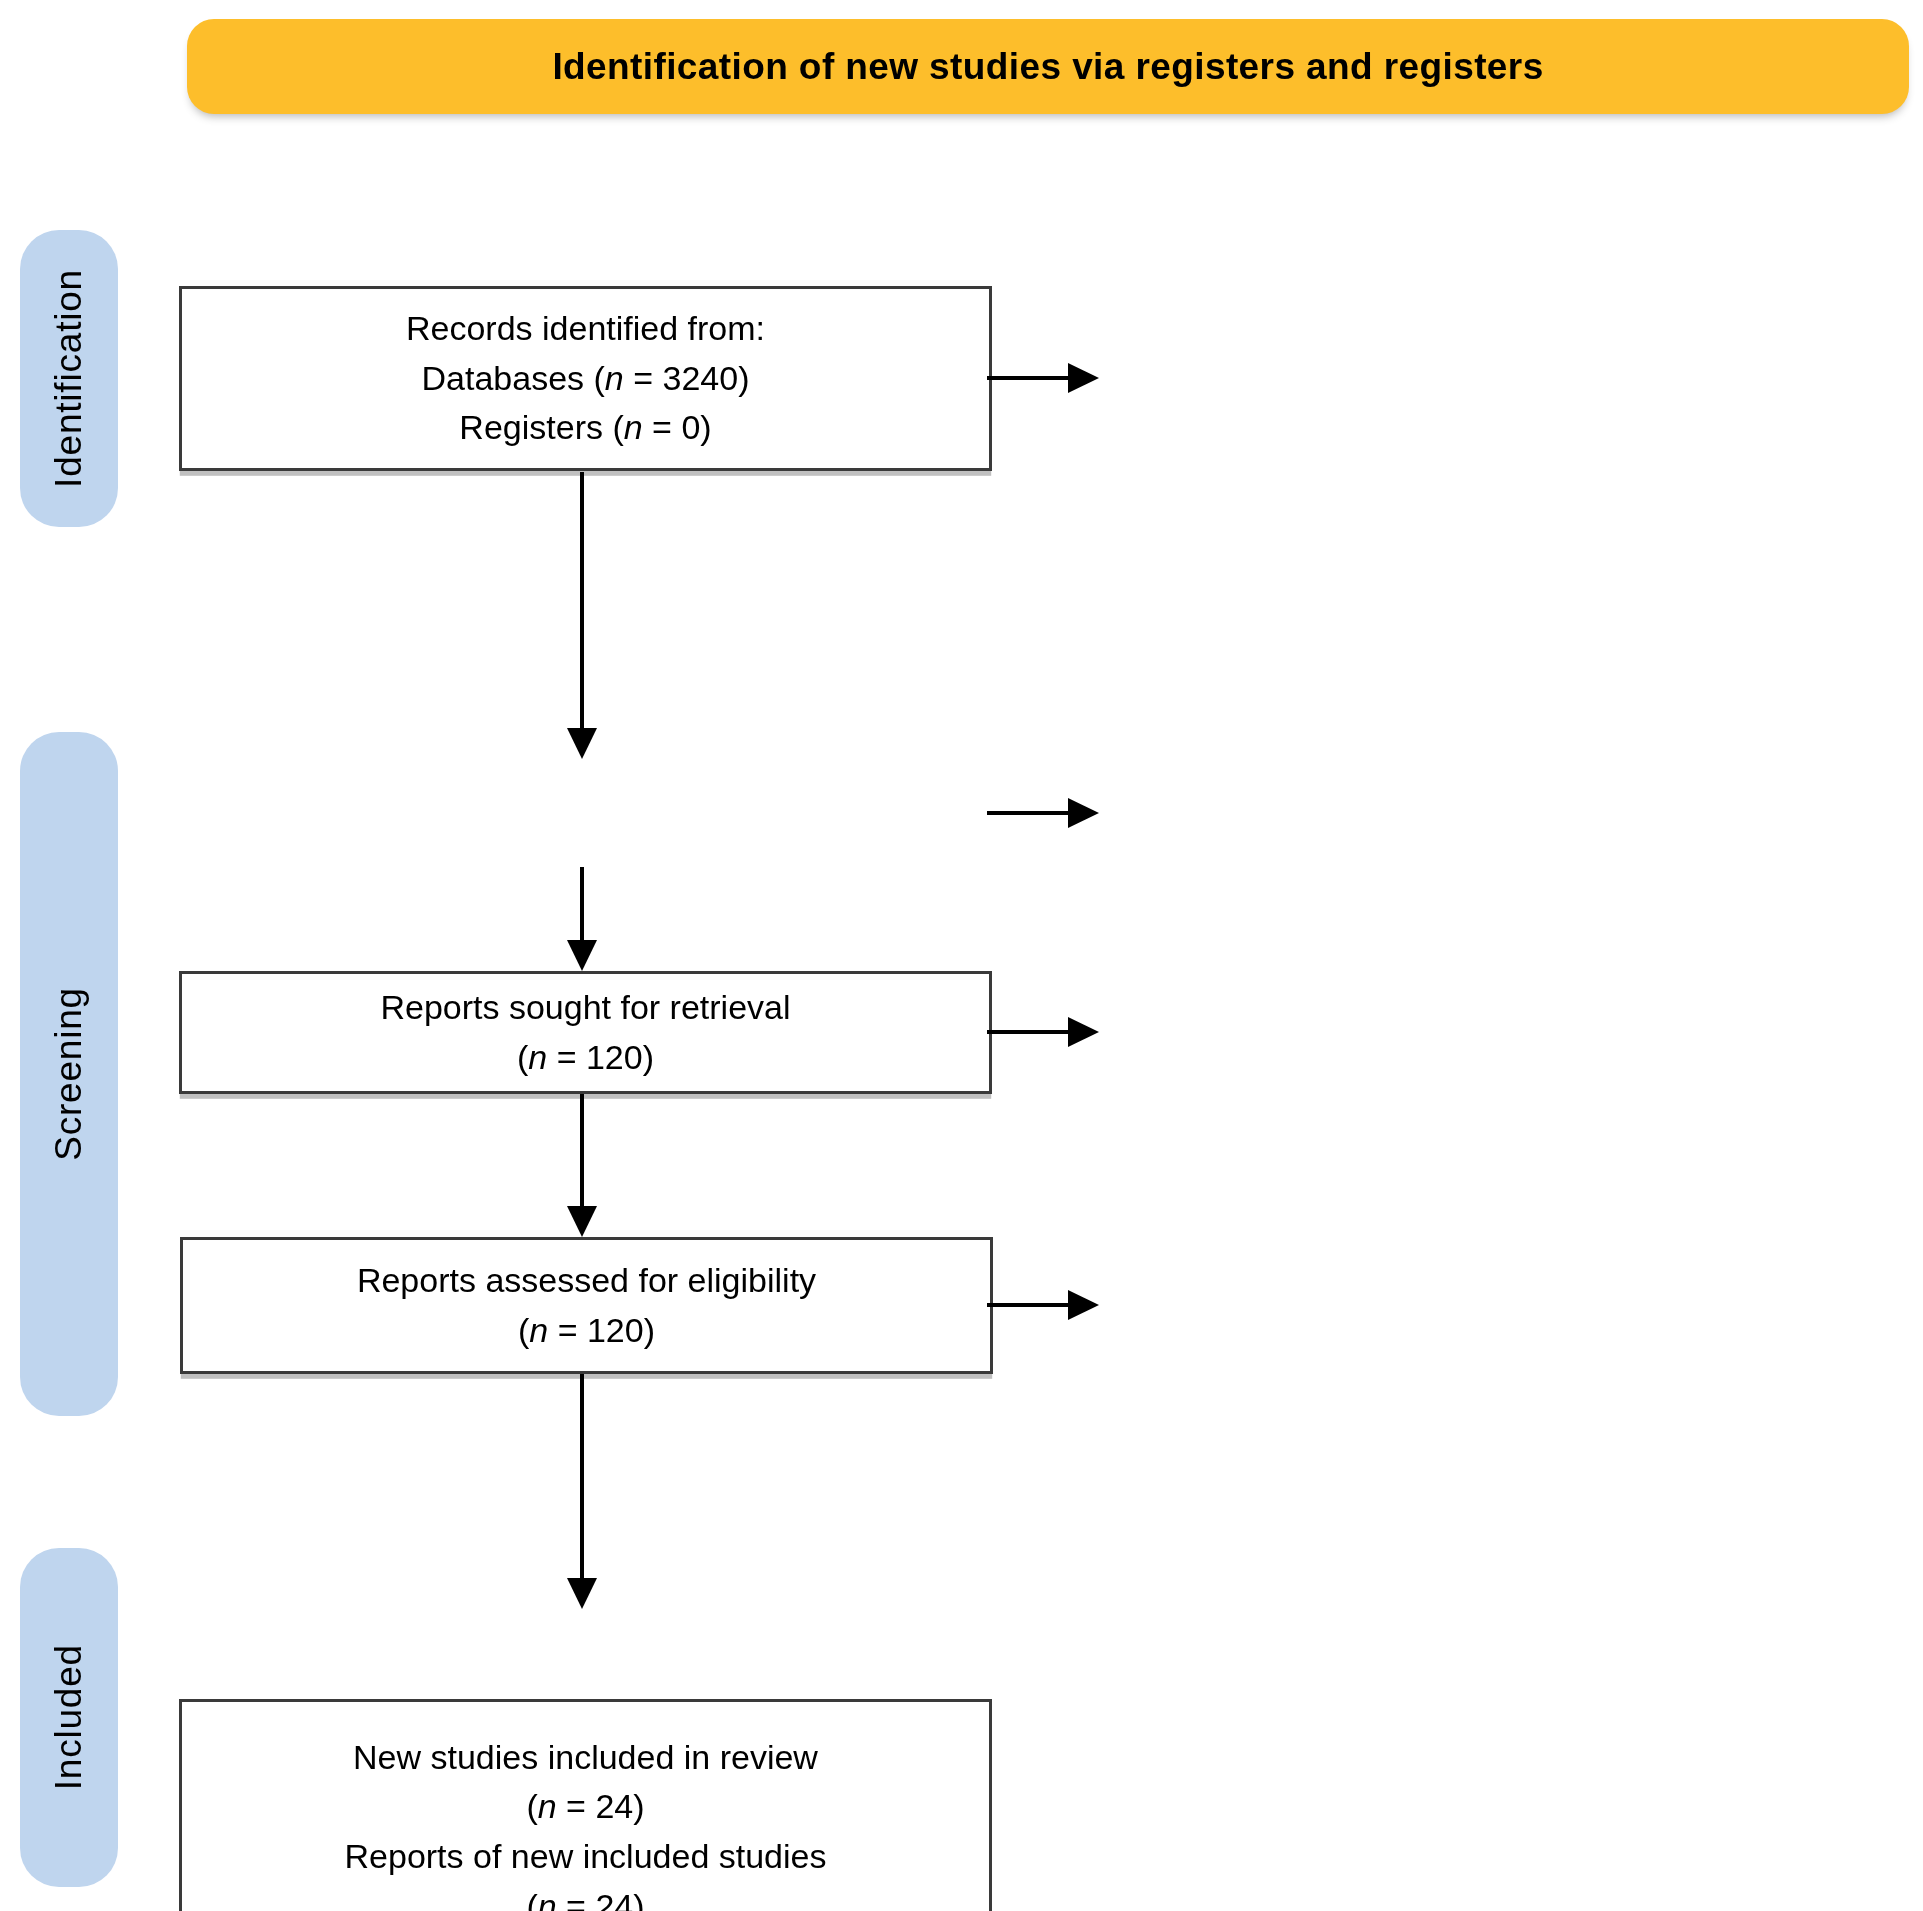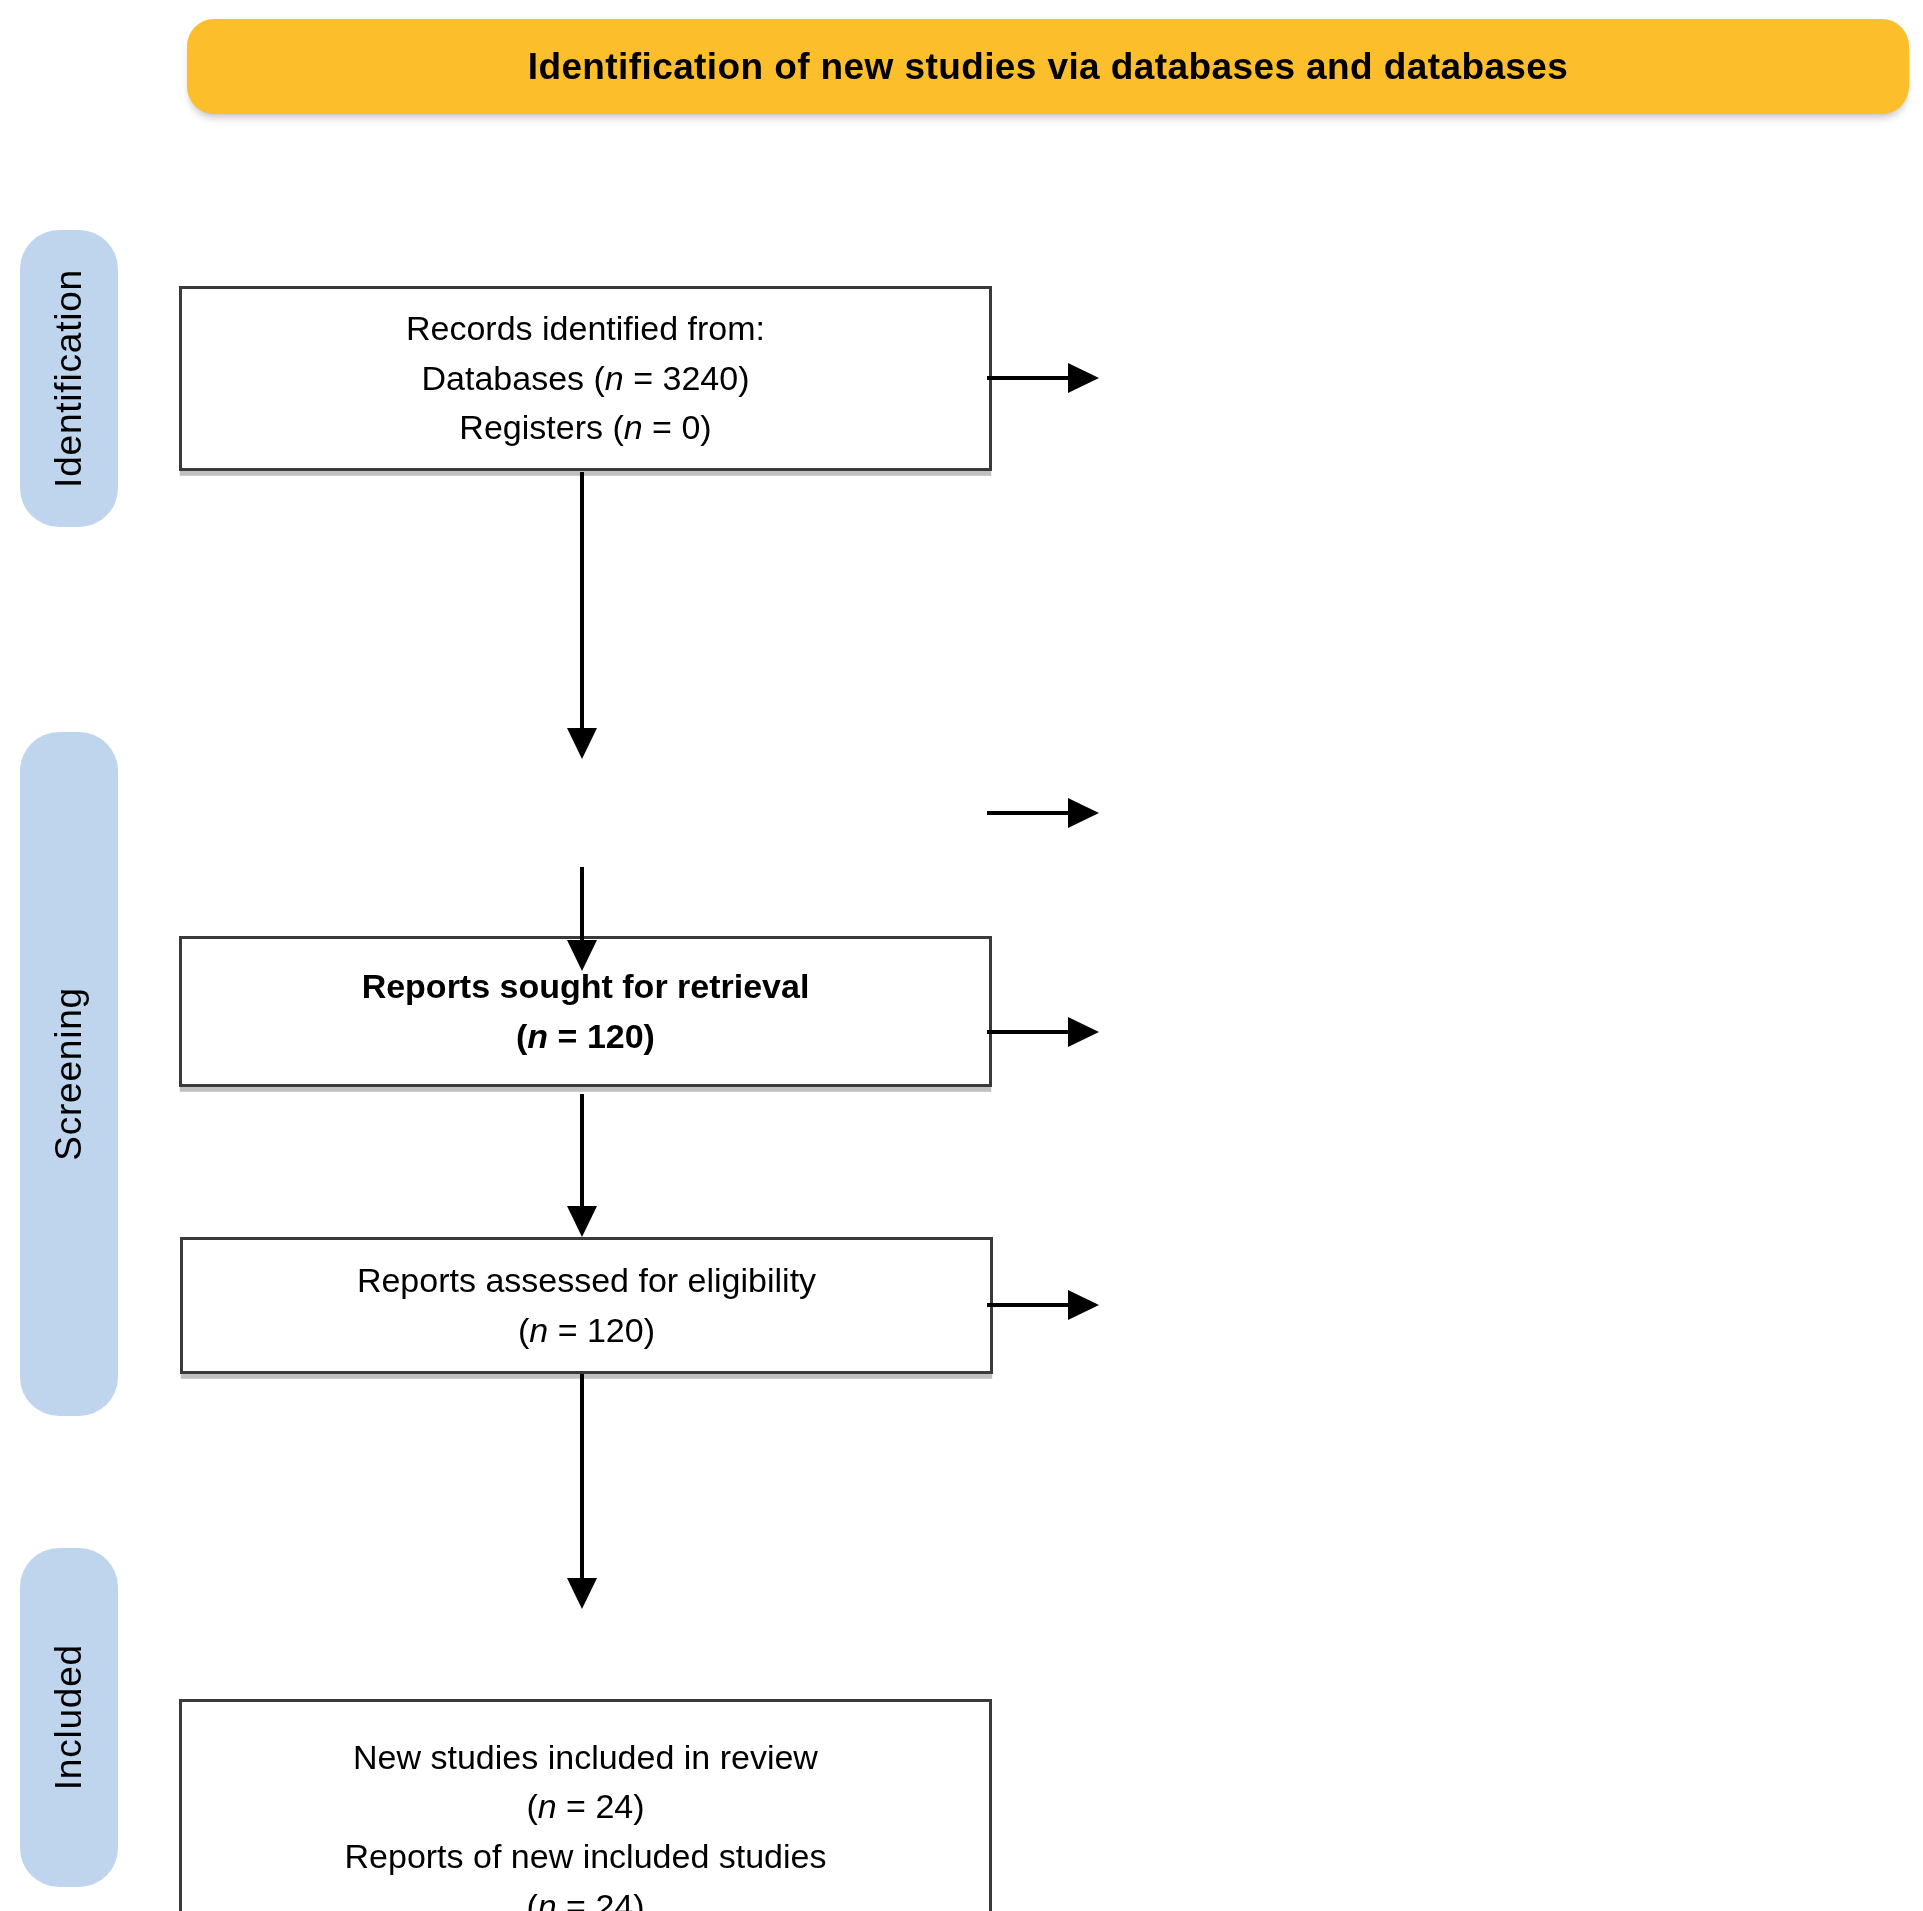--- a/index.html
+++ b/index.html
@@ -48,21 +48,21 @@
     font-size:34px; line-height:1.46;
     padding:8px 22.6px;
     box-shadow:0 5.6px 0 -0.8px rgba(140,140,140,.55);
   }
   .box i { font-style:italic; }
 
   .box-identified      { left:179px;  top:286px;  width:813px; height:185px; }
   .box-removed         { left:1098px; top:243px;  width:811px; height:254px; }
   .box-screened        { left:179px;  top:759px;  width:813px; height:109px; }
   .box-rec-excluded    { left:1098px; top:759px;  width:811px; height:109px; }
-  .box-sought          { left:179px;  top:936px; width:813px; height:151px;font-weight:bold; }
+  .box-sought          { left:179px;  top:971px; width:813px; height:123px; }
   .box-not-retrieved   { left:1098px; top:971px; width:811px; height:123px; }
   .box-assessed        { left:180px;  top:1237px; width:813px; height:137px; }
   .box-rep-excluded    { left:1098px; top:1207px; width:811px; height:169px; }
   .box-included-final  { left:179px;  top:1699px; width:813px; height:266px; }
 
   
   .varrow { position:absolute; left:580px; width:4px; background:var(--arrow,#000); }
   .varrow::after {
     content:""; position:absolute; left:50%; bottom:-31px;
     transform:translateX(-50%);
@@ -85,21 +85,21 @@
   .harrow-2 { top:811px; }
   .harrow-3 { top:1030px; }
   .harrow-4 { top:1303px; }
 </style>
 </head>
 <body>
 
 <div class="canvas">
 
   <div class="banner">
-    <span class="banner-title">Identification of new studies via databases and databases</span>
+    <span class="banner-title">Identification of new studies via registers and registers</span>
   </div>
 
   <div class="rail rail-identification">
     <span class="rail-label">Identification</span>
   </div>
   <div class="rail rail-screening">
     <span class="rail-label">Screening</span>
   </div>
   <div class="rail rail-included">
     <span class="rail-label">Included</span>

